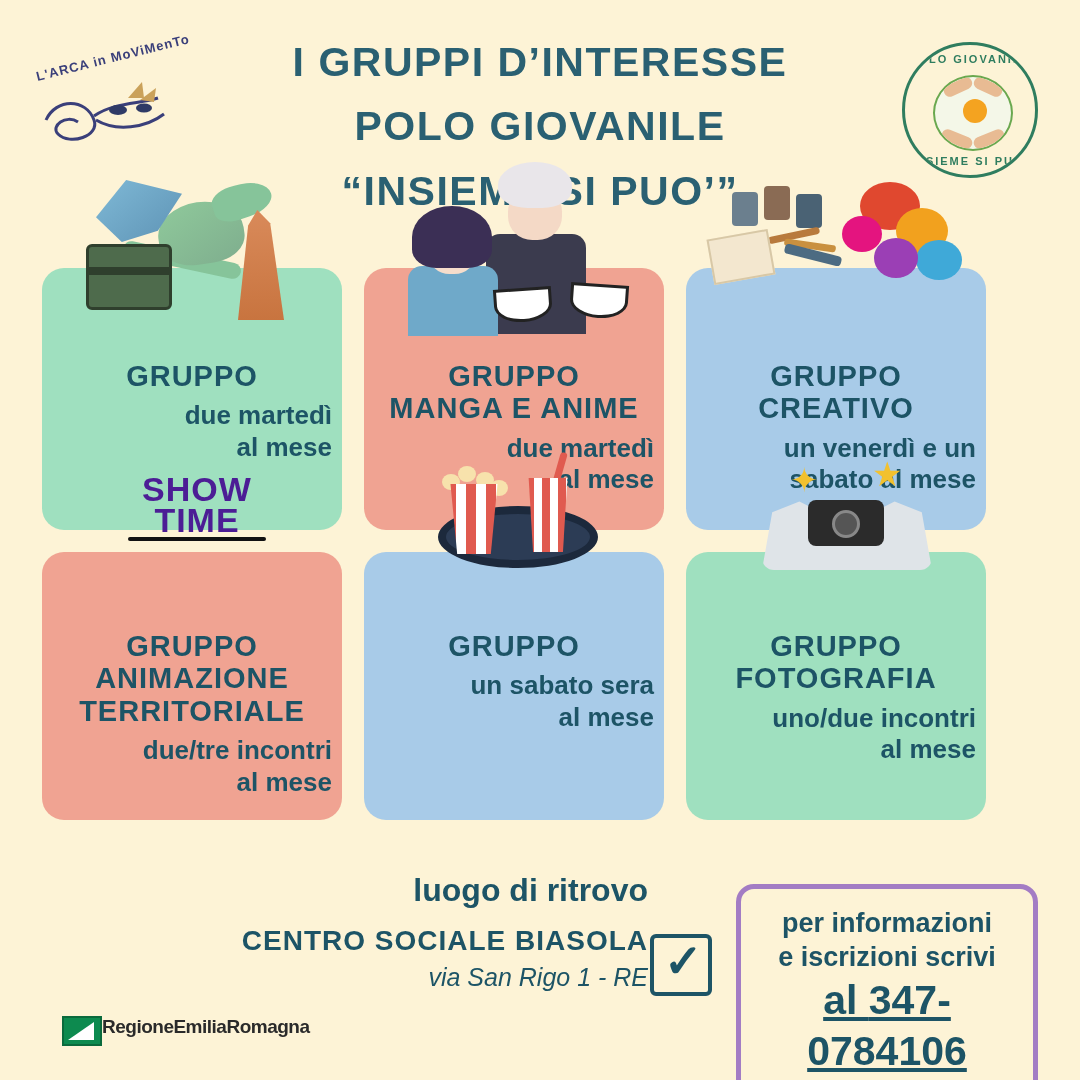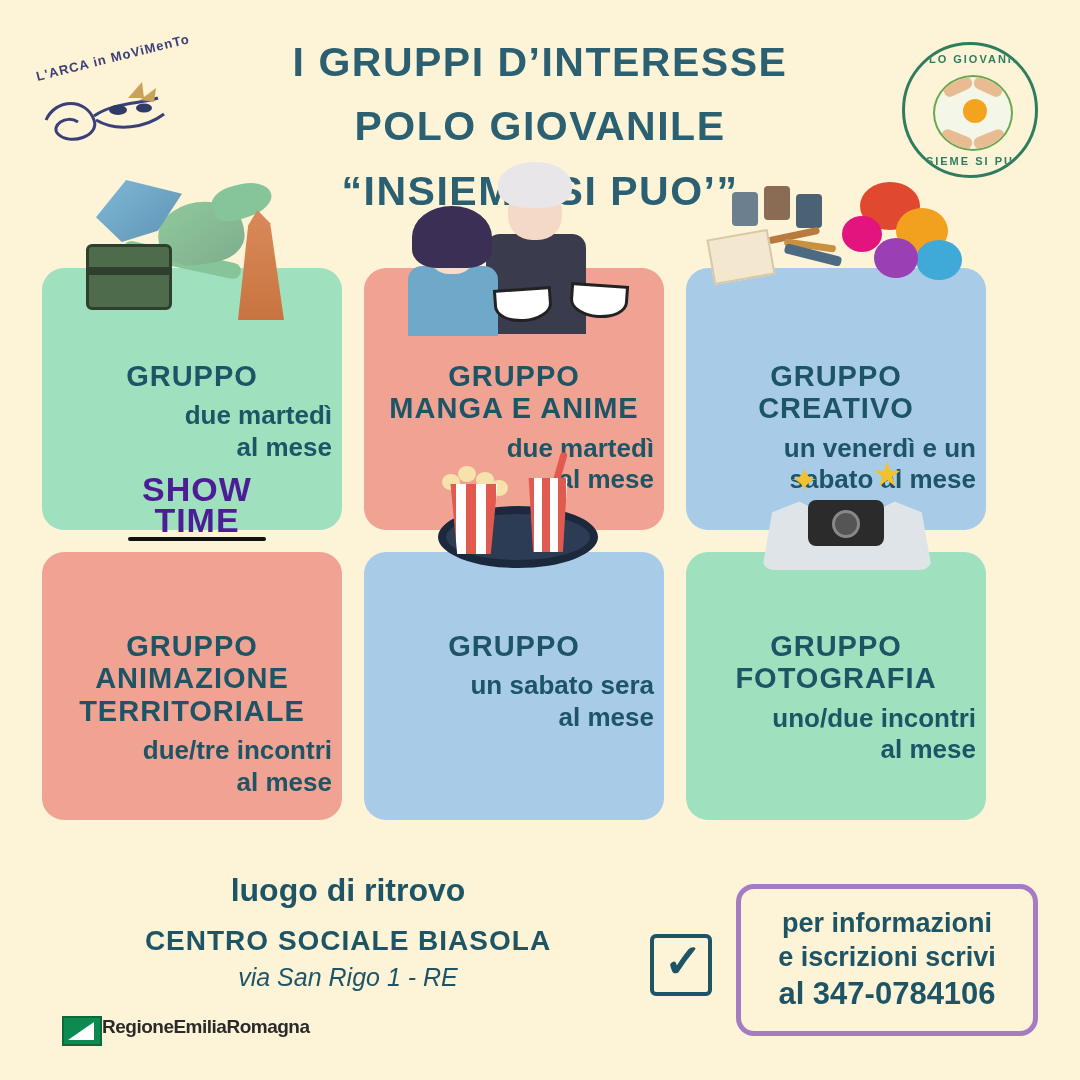--- a/index.html
+++ b/index.html
@@ -267,23 +267,23 @@
   }
   .cam-lens {
     position:absolute; left: 80px; top: 50px; width: 28px; height: 28px;
     border-radius:50%; background:#555; border:3px solid #888;
   }
   .flash { position:absolute; color:#f2c12e; font-size: 34px; }
 
   
   .footer-left {
     position: absolute;
-    top: 872px; left: 38px;
+    top: 872px; left: 28px;
     width: 620px;
-    text-align: center;
+    text-align: right;
     color: #1d5466;
   }
   .footer-left .meet { font-size: 32px; font-weight: bold; }
   .footer-left .venue {
     font-size: 28px; font-weight: bold; letter-spacing: 1px; margin-top: 16px;
   }
   .footer-left .addr {
     font-size: 25px; font-style: italic; margin-top: 6px;
   }
 
@@ -306,21 +306,21 @@
     padding: 18px 14px;
     border: 5px solid #a37cc4;
     border-radius: 18px;
     background: #fdf3d6;
     text-align: center;
     color: #1d5466;
     font-size: 27px;
     font-weight: bold;
     line-height: 1.25;
   }
-  .info-box .phone { font-size: 31px; }
+  .info-box .phone { font-size: 41px; text-decoration: underline; }
 
   .rer-logo {
     position: absolute;
     bottom: 34px; left: 62px;
     display: flex; align-items: flex-start; 
   }
   .rer-mark {
     width: 40px; height: 30px;
     background: #0d8a4f;
     position: relative;

